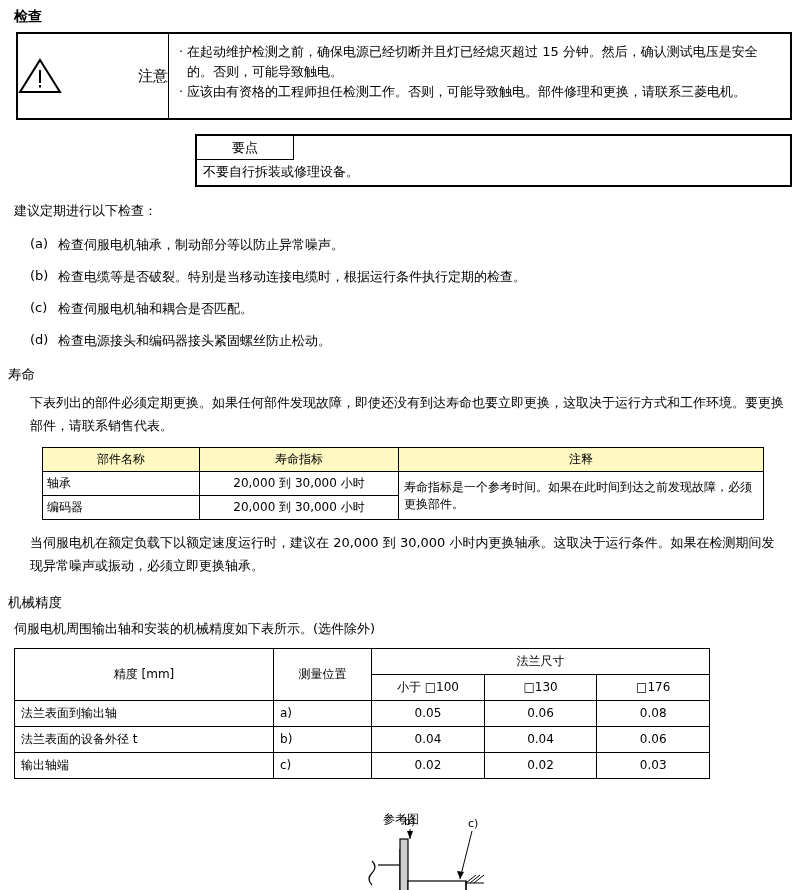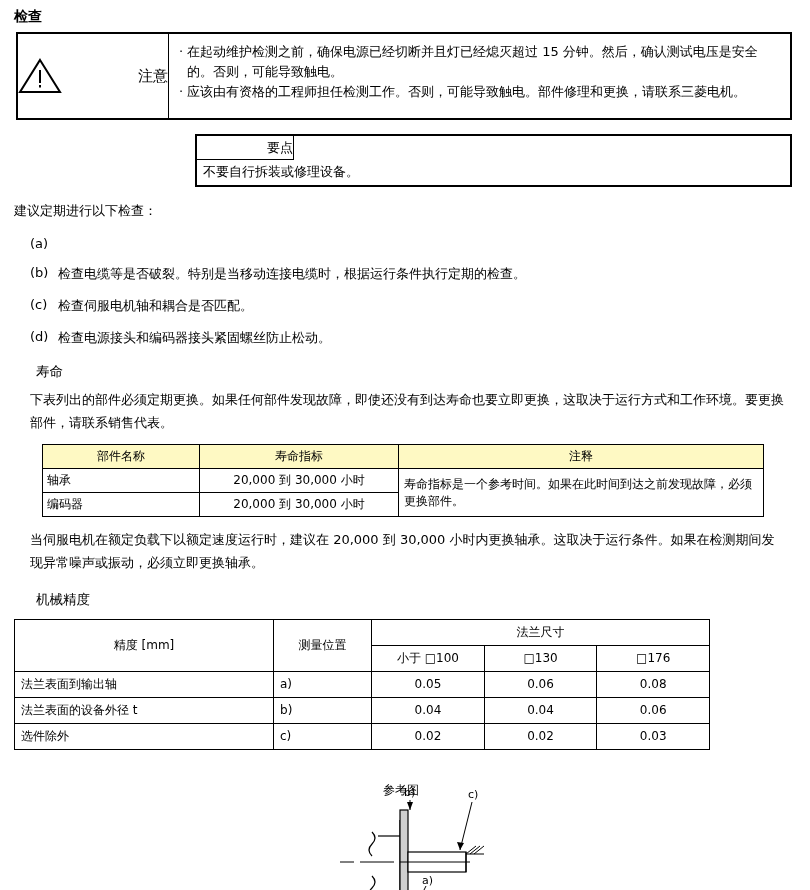--- a/index.html
+++ b/index.html
@@ -75,21 +75,21 @@
   
   .point-wrap {
     margin: 14px 18px 0 195px;
     border: 2px solid #000;
     position: relative;
   }
   .point-head {
     border-bottom: 1px solid #000;
     border-right: 1px solid #000;
     width: 96px;
-    text-align: right;
+    text-align: center;
     padding: 3px 0 2px 0;
     font-size: 13px;
   }
   .point-body {
     padding: 3px 0 4px 6px;
     font-size: 13px;
   }
   
   p.body {
     margin: 0;
@@ -103,21 +103,21 @@
     display: flex;
     margin: 14px 0 0 30px;
     font-size: 13px;
   }
   .list-label {
     width: 28px;
     flex: 0 0 28px;
   }
   .sub-title {
     font-size: 13.5px;
-    margin: 16px 0 0 36px;
+    margin: 16px 0 0 8px;
   }
   .indent-para {
     margin: 8px 26px 0 30px;
     line-height: 1.75;
     font-size: 13px;
   }
   
   table {
     border-collapse: collapse;
     font-size: 12px;
@@ -209,20 +209,21 @@
     <div class="point-body">不要自行拆装或修理设备。</div>
   </div>
 
   <div class="para-block">
     <p class="body">建议定期进行以下检查：</p>
   </div>
 
   <div>
     <div class="list-item">
       <span class="list-label">(a)</span>
+      <span>检查伺服电机轴承，制动部分等以防止异常噪声。</span>
     </div>
     <div class="list-item">
       <span class="list-label">(b)</span>
       <span>检查电缆等是否破裂。特别是当移动连接电缆时，根据运行条件执行定期的检查。</span>
     </div>
     <div class="list-item">
       <span class="list-label">(c)</span>
       <span>检查伺服电机轴和耦合是否匹配。</span>
     </div>
     <div class="list-item">
@@ -249,20 +250,21 @@
     <tr>
       <td>编码器</td>
       <td class="c">20,000 到 30,000 小时</td>
     </tr>
   </tbody>
     </table>
 
   <div class="indent-para" style="margin-top:12px;">当伺服电机在额定负载下以额定速度运行时，建议在 20,000 到 30,000 小时内更换轴承。这取决于运行条件。如果在检测期间发现异常噪声或振动，必须立即更换轴承。</div>
 
   <div class="sub-title">机械精度</div>
+  <div style="margin:8px 20px 0 14px;font-size:13px;">伺服电机周围输出轴和安装的机械精度如下表所示。(选件除外)</div>
 
   <table class="mech-table">
     <tbody>
         <tr>
       <th style="width:270px" rowspan="2">精度 [mm]</th>
       <th style="width:96px" rowspan="2">测量位置</th>
       <th colspan="3">法兰尺寸</th>
     </tr>
     <tr>
       <th style="width:110px">小于 □100</th>
@@ -277,21 +279,21 @@
       <td>0.08</td>
     </tr>
     <tr>
       <td class="left">法兰表面的设备外径 t</td>
       <td class="left">b)</td>
       <td>0.04</td>
       <td>0.04</td>
       <td>0.06</td>
     </tr>
     <tr>
-      <td class="left">选件除外</td>
+      <td class="left">输出轴端</td>
       <td class="left">c)</td>
       <td>0.02</td>
       <td>0.02</td>
       <td>0.03</td>
     </tr>
   </tbody>
     </table>
 
   <div class="fig-wrap">
     <div class="fig-caption">参考图</div>

